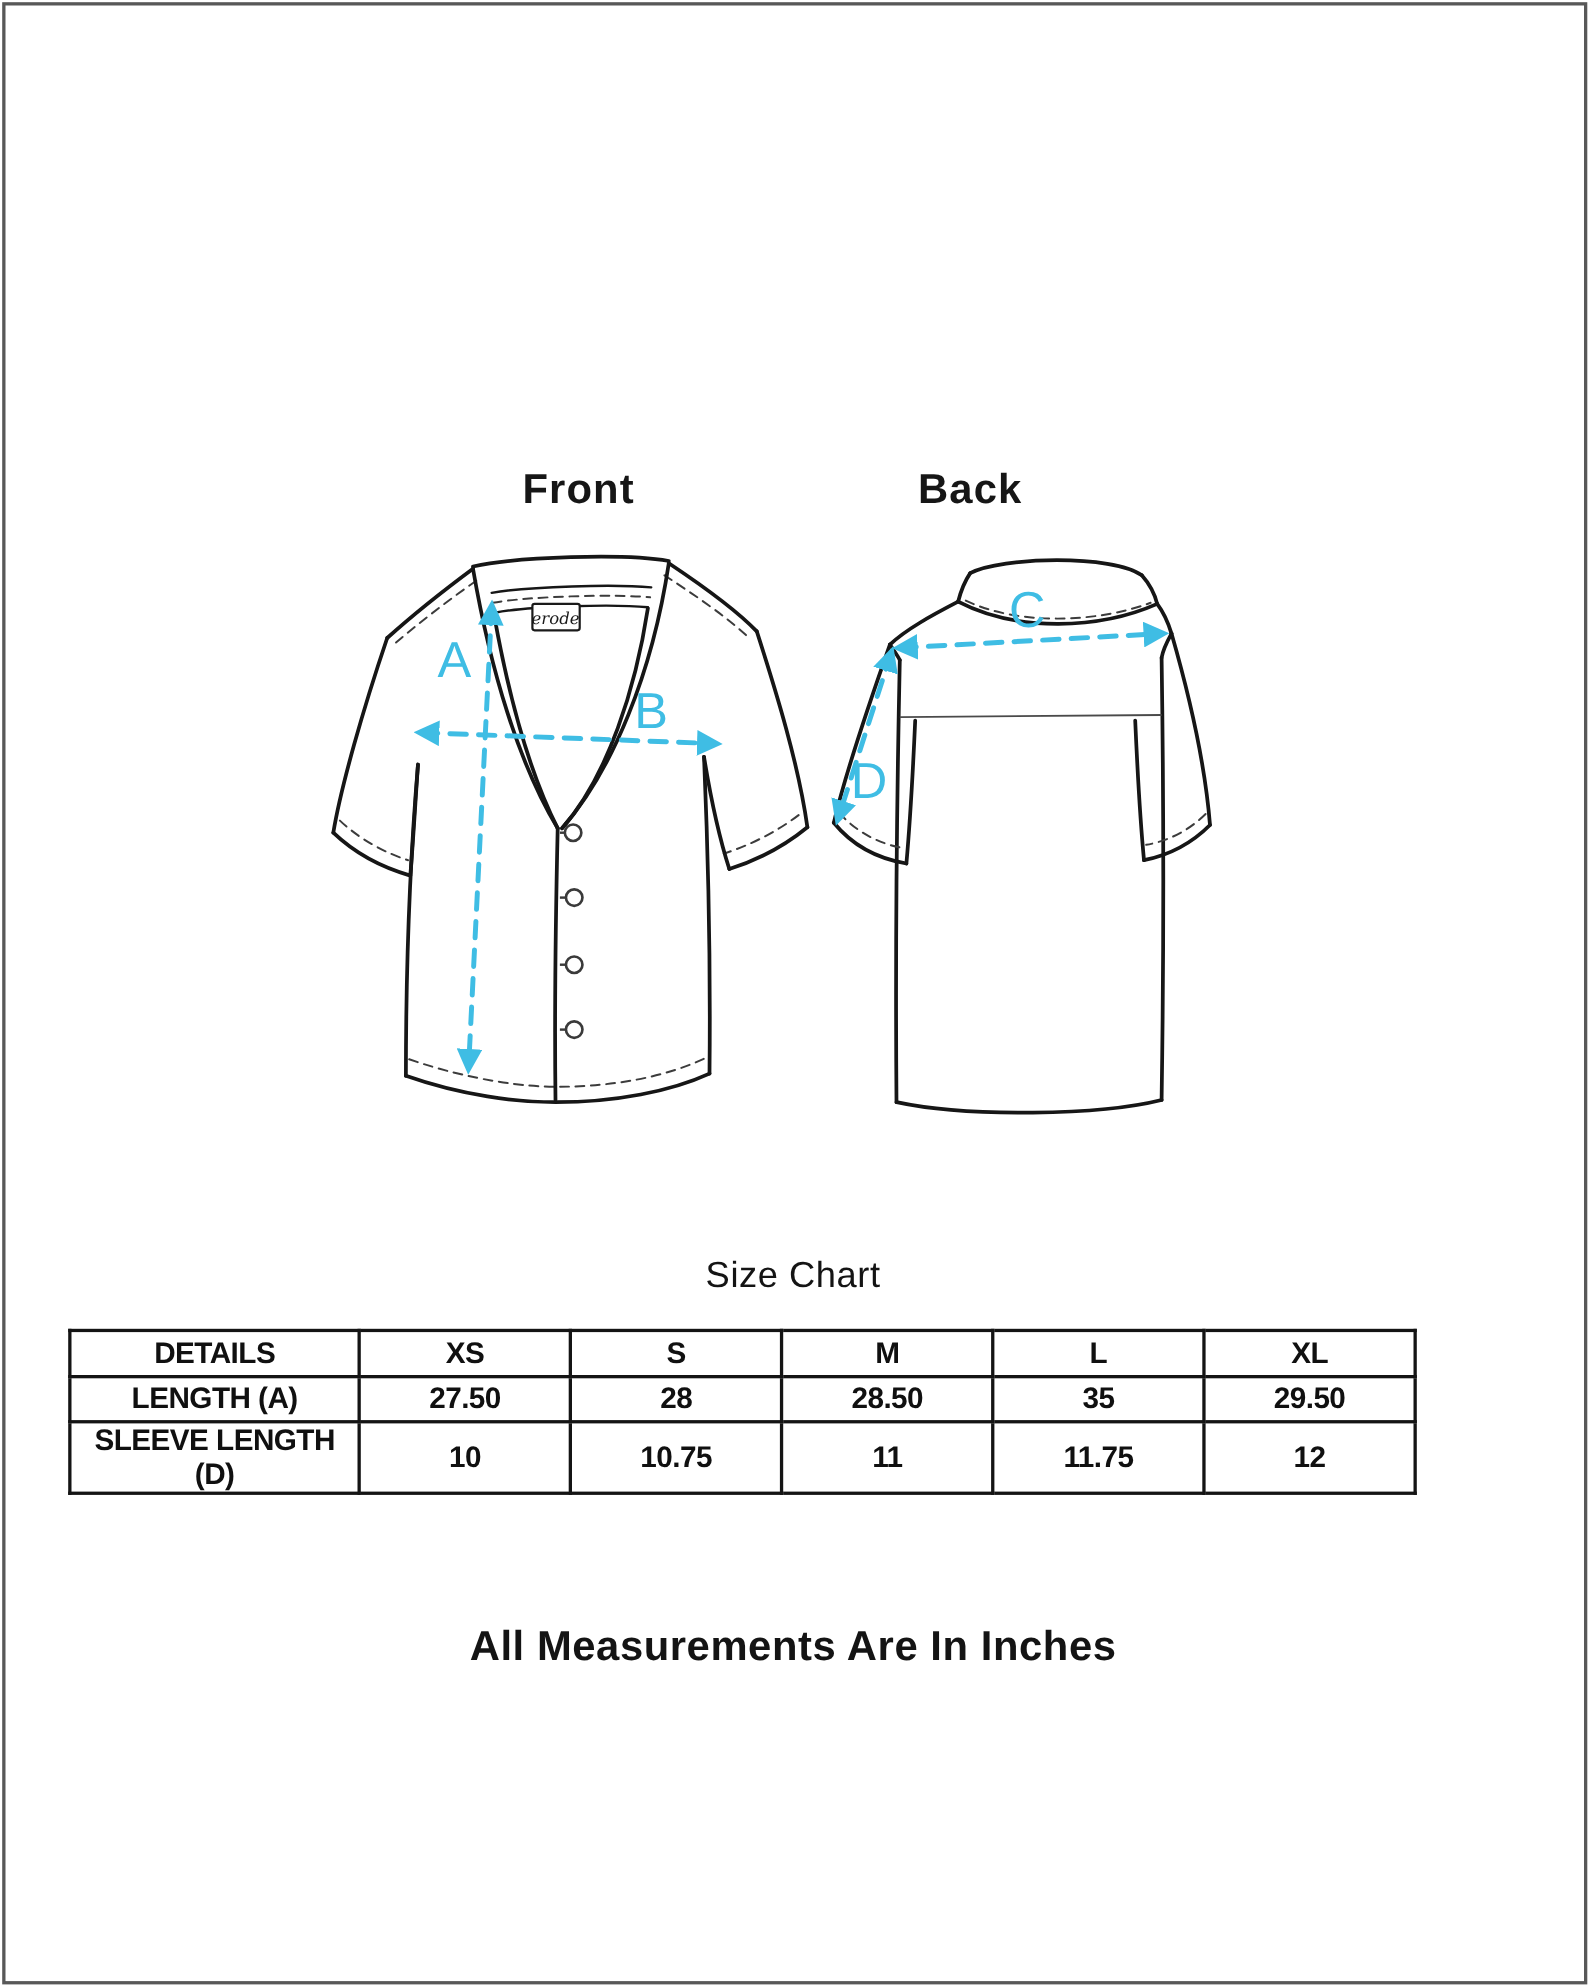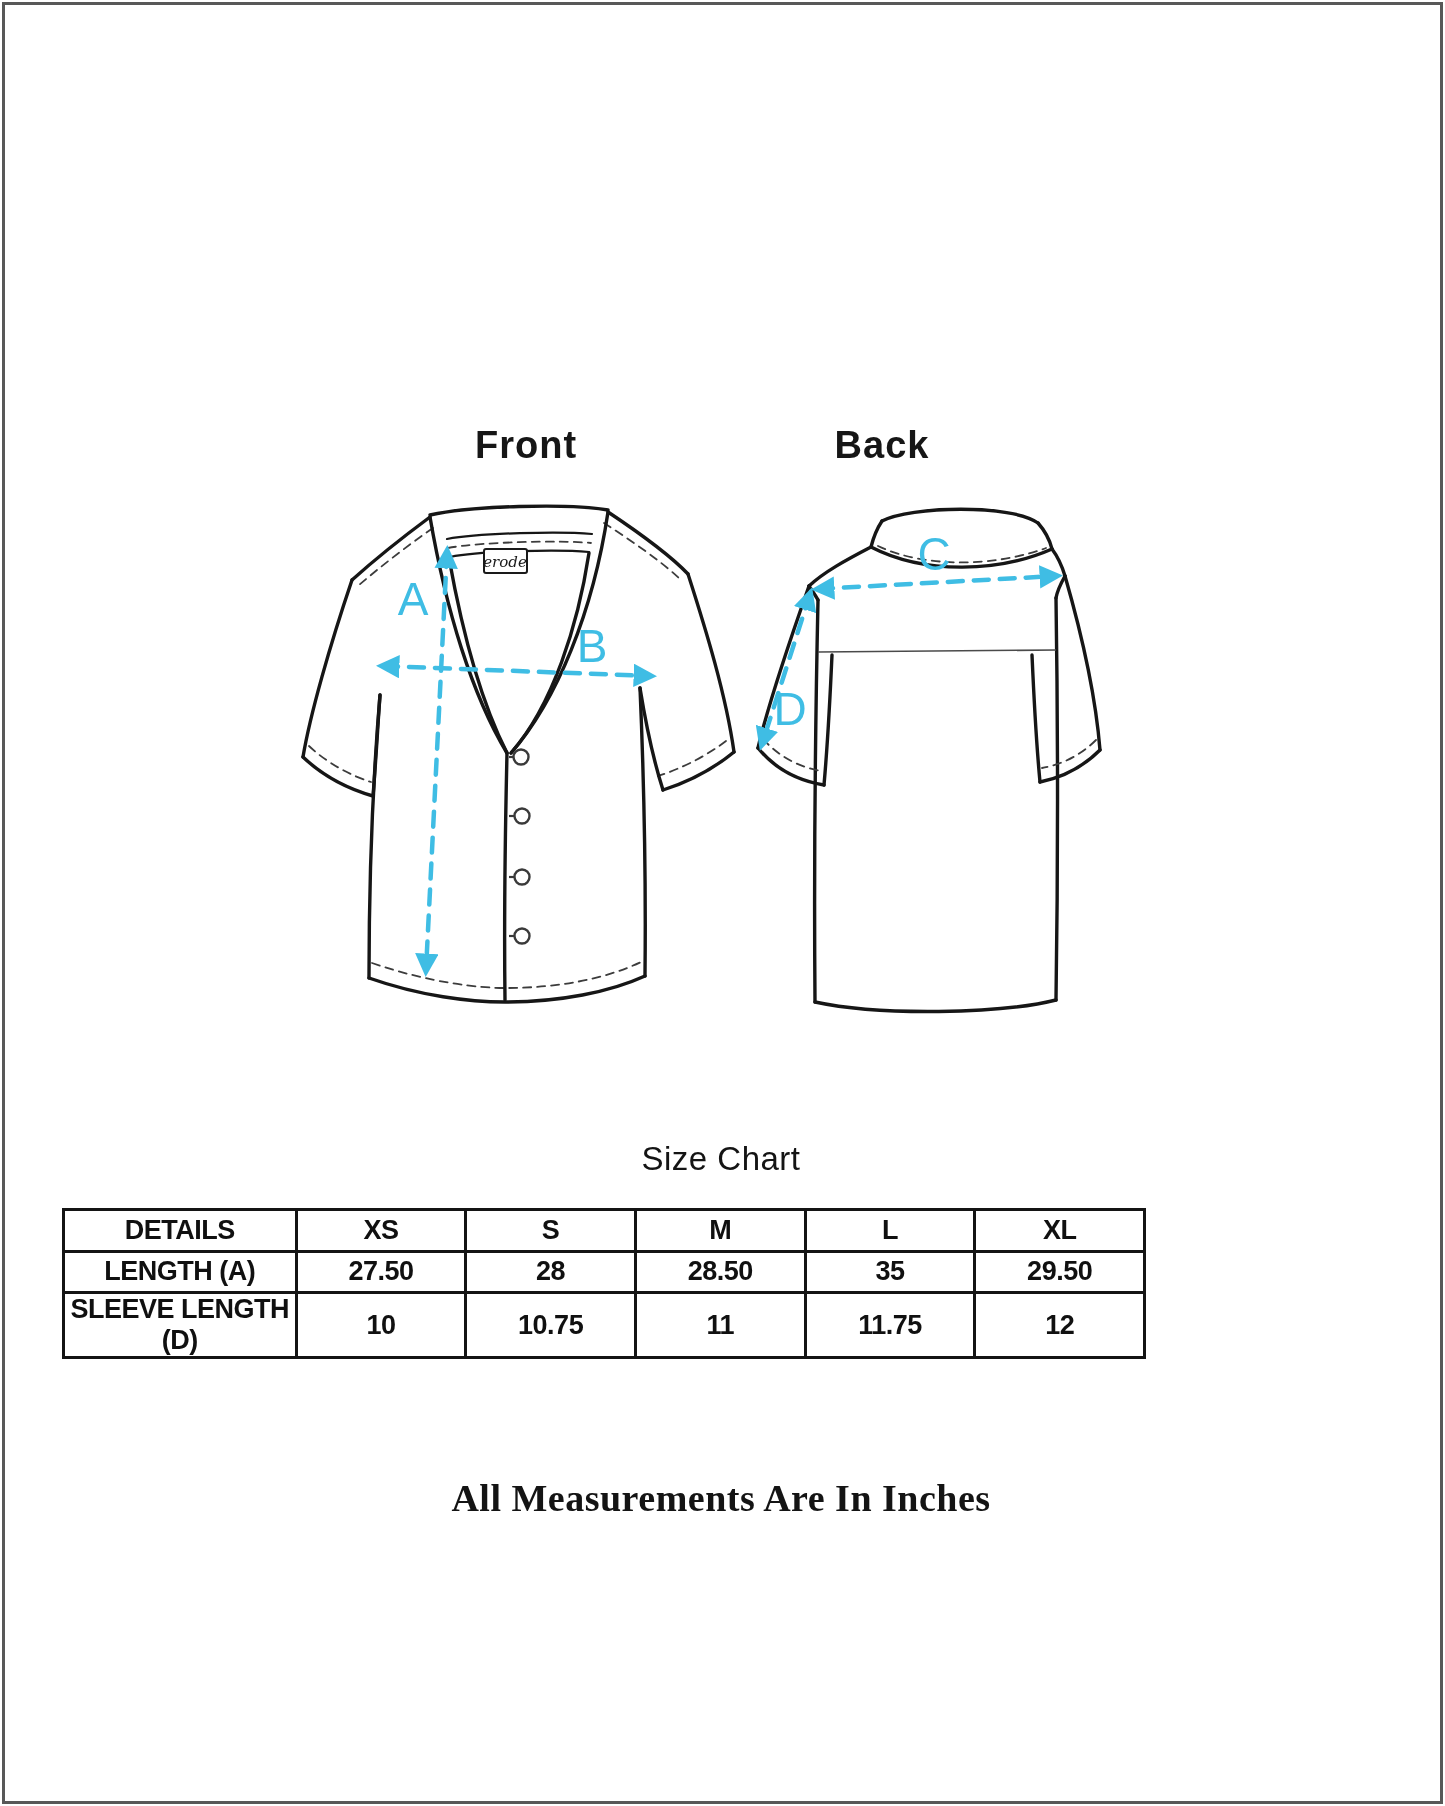--- a/index.html
+++ b/index.html
@@ -14,29 +14,29 @@
   .ol{fill:none;stroke:#161616;stroke-width:3.4;stroke-linecap:round;stroke-linejoin:round;}
   .ol2{fill:none;stroke:#161616;stroke-width:2.2;stroke-linecap:round;}
   .seam{fill:none;stroke:#3c3c3c;stroke-width:1.8;stroke-dasharray:8 6;stroke-linecap:round;}
   .thin{fill:none;stroke:#4a4a4a;stroke-width:1.6;}
   .btn-c{fill:#ffffff;stroke:#3a3a3a;stroke-width:2.4;}
   .arrow{fill:none;stroke:#3fbde4;stroke-width:4.5;stroke-dasharray:15 11;stroke-linecap:round;}
   .arrow-letter{fill:#3fbde4;font-size:46px;font-weight:500;font-family:"Liberation Sans",sans-serif;}
   .brand-text{font-family:"DejaVu Serif",serif;font-style:italic;font-size:15px;fill:#1a1a1a;}
   #size-chart-title{position:absolute;left:721px;top:1140px;transform:translateX(-50%);
                     font-size:33px;font-weight:400;letter-spacing:0.5px;white-space:nowrap;}
-  .size-table{position:absolute;left:62px;top:1208px;width:1084px;border-collapse:collapse;
+  .size-table{position:absolute;left:62px;top:1208px;width:1226px;border-collapse:collapse;
               table-layout:fixed;}
   .size-table td,.size-table th{border:3px solid #141414;height:38.5px;text-align:center;
               vertical-align:middle;font-size:27px;font-weight:700;letter-spacing:-0.5px;
               padding:0;color:#101010;}
   .col-details{width:21.6%;}
   .col-size{width:15.68%;}
   #measure-note{position:absolute;left:721px;top:1476px;transform:translateX(-50%);
-                font-size:38px;font-weight:700;letter-spacing:0.5px;white-space:nowrap;font-family:Liberation Serif, serif;}
+                font-size:38px;font-weight:700;letter-spacing:0.5px;white-space:nowrap;}
 </style>
 </head>
 <body>
 
 <div class="page-border"></div>
 
 <div class="view-label" id="front-label">Front</div>
 <div class="view-label" id="back-label">Back</div>
 
 <svg class="diagram-svg" viewBox="0 0 1445 1806" xmlns="http://www.w3.org/2000/svg">

